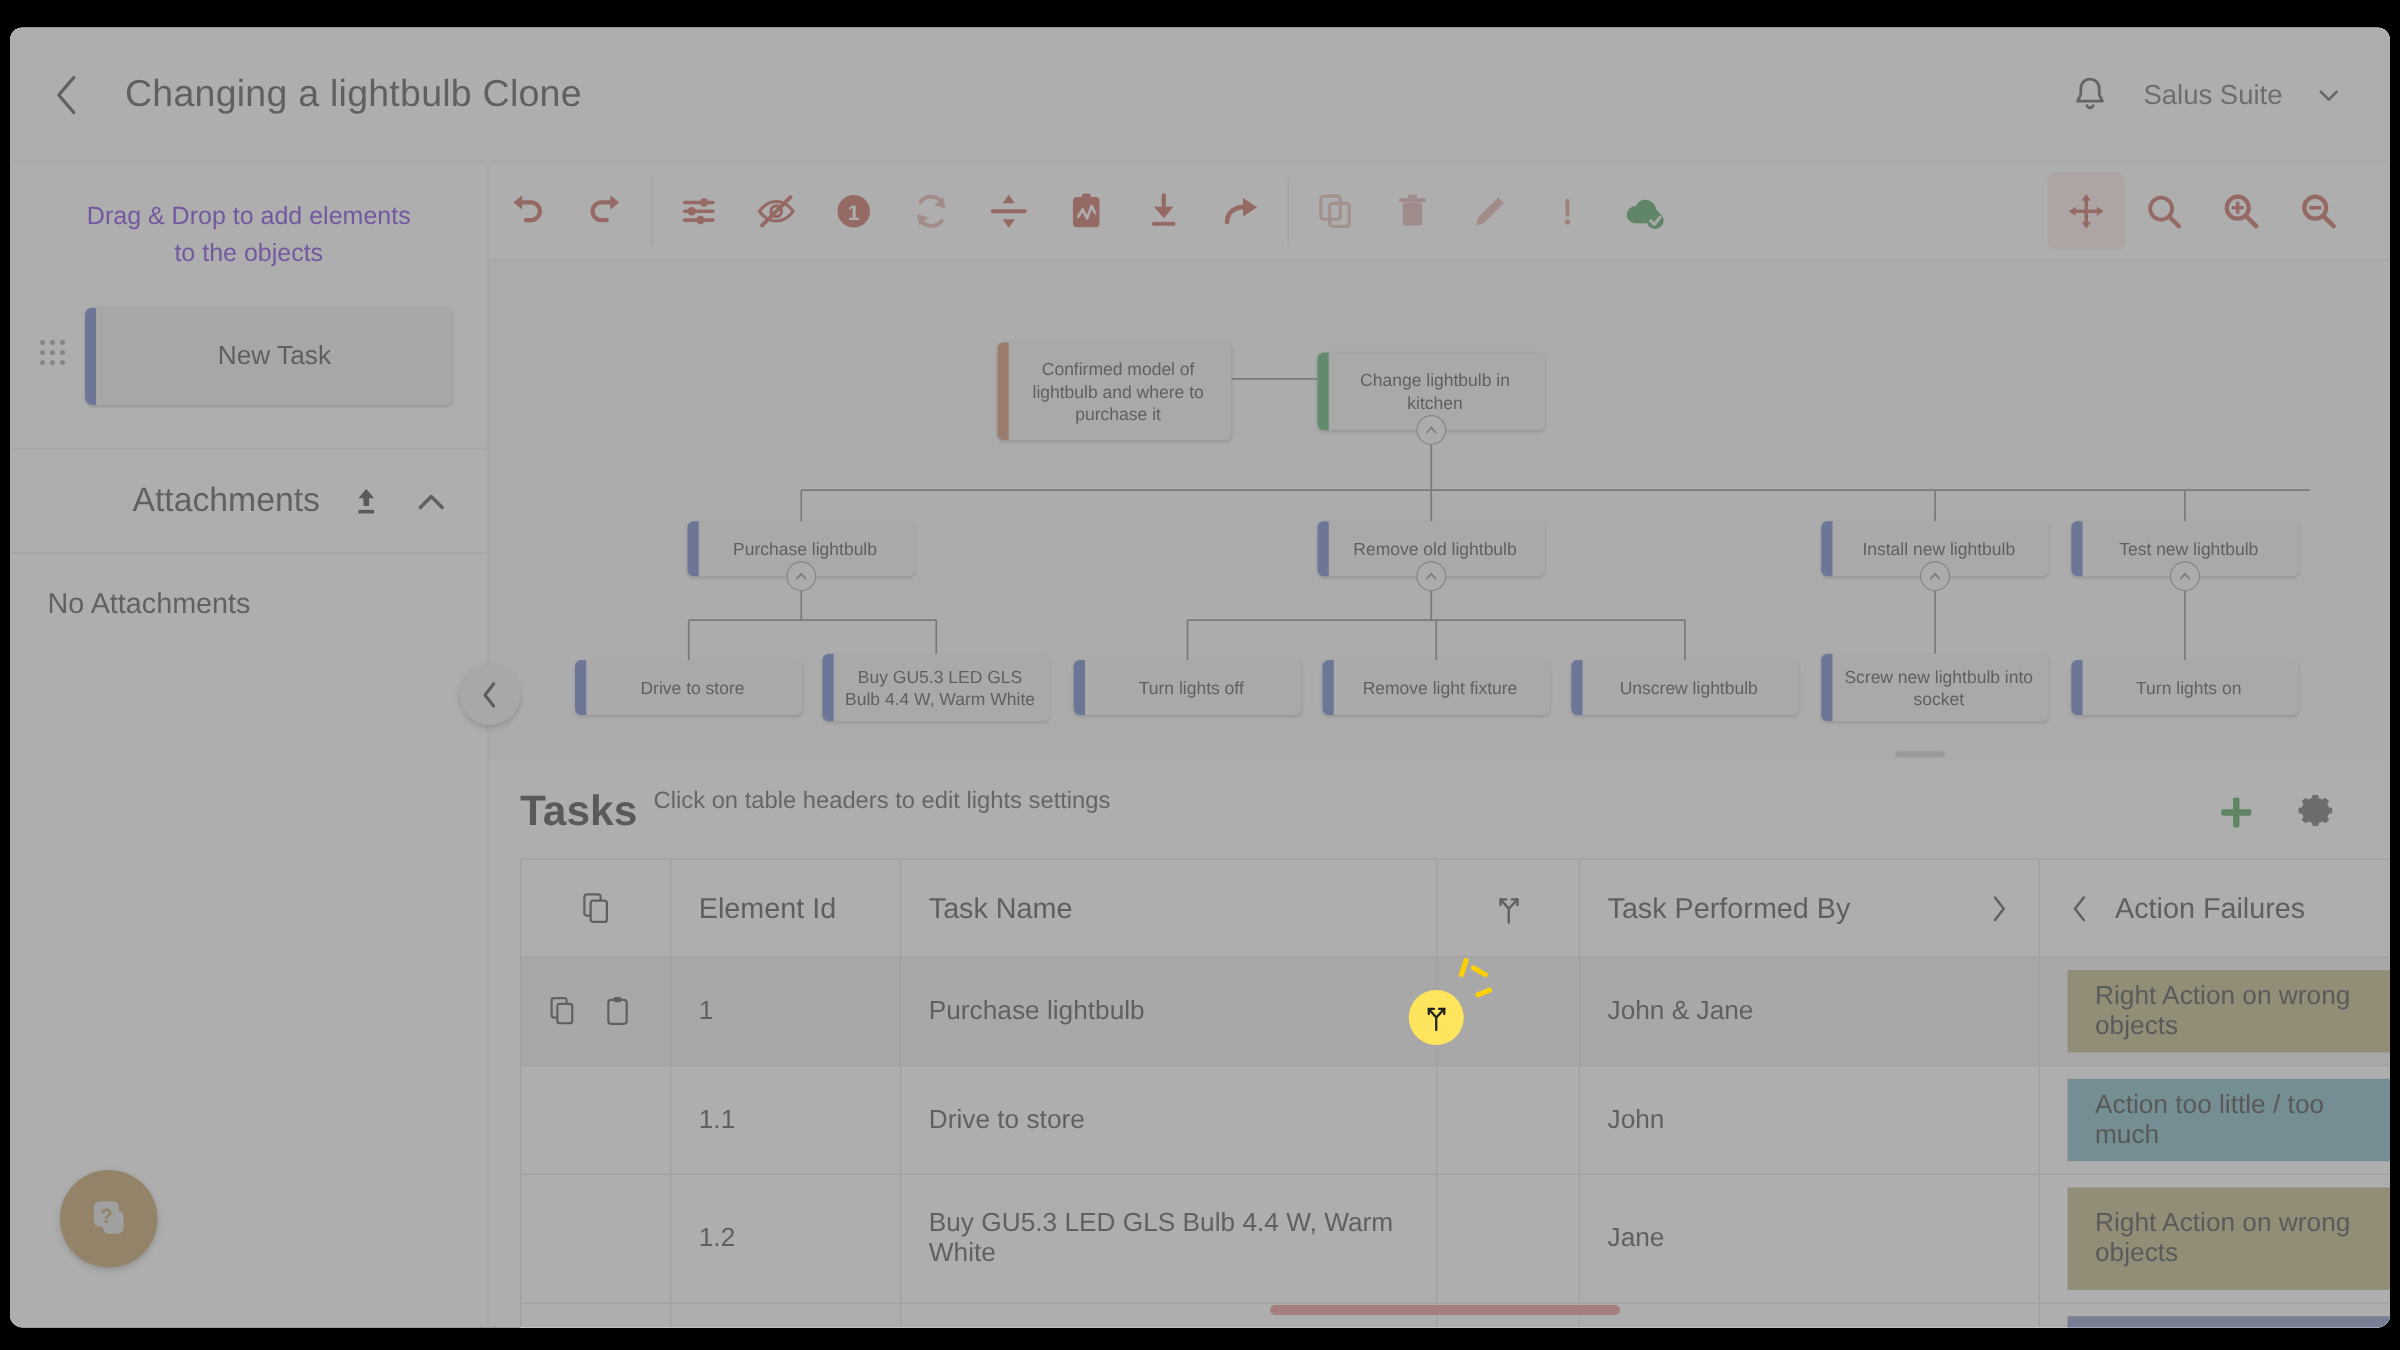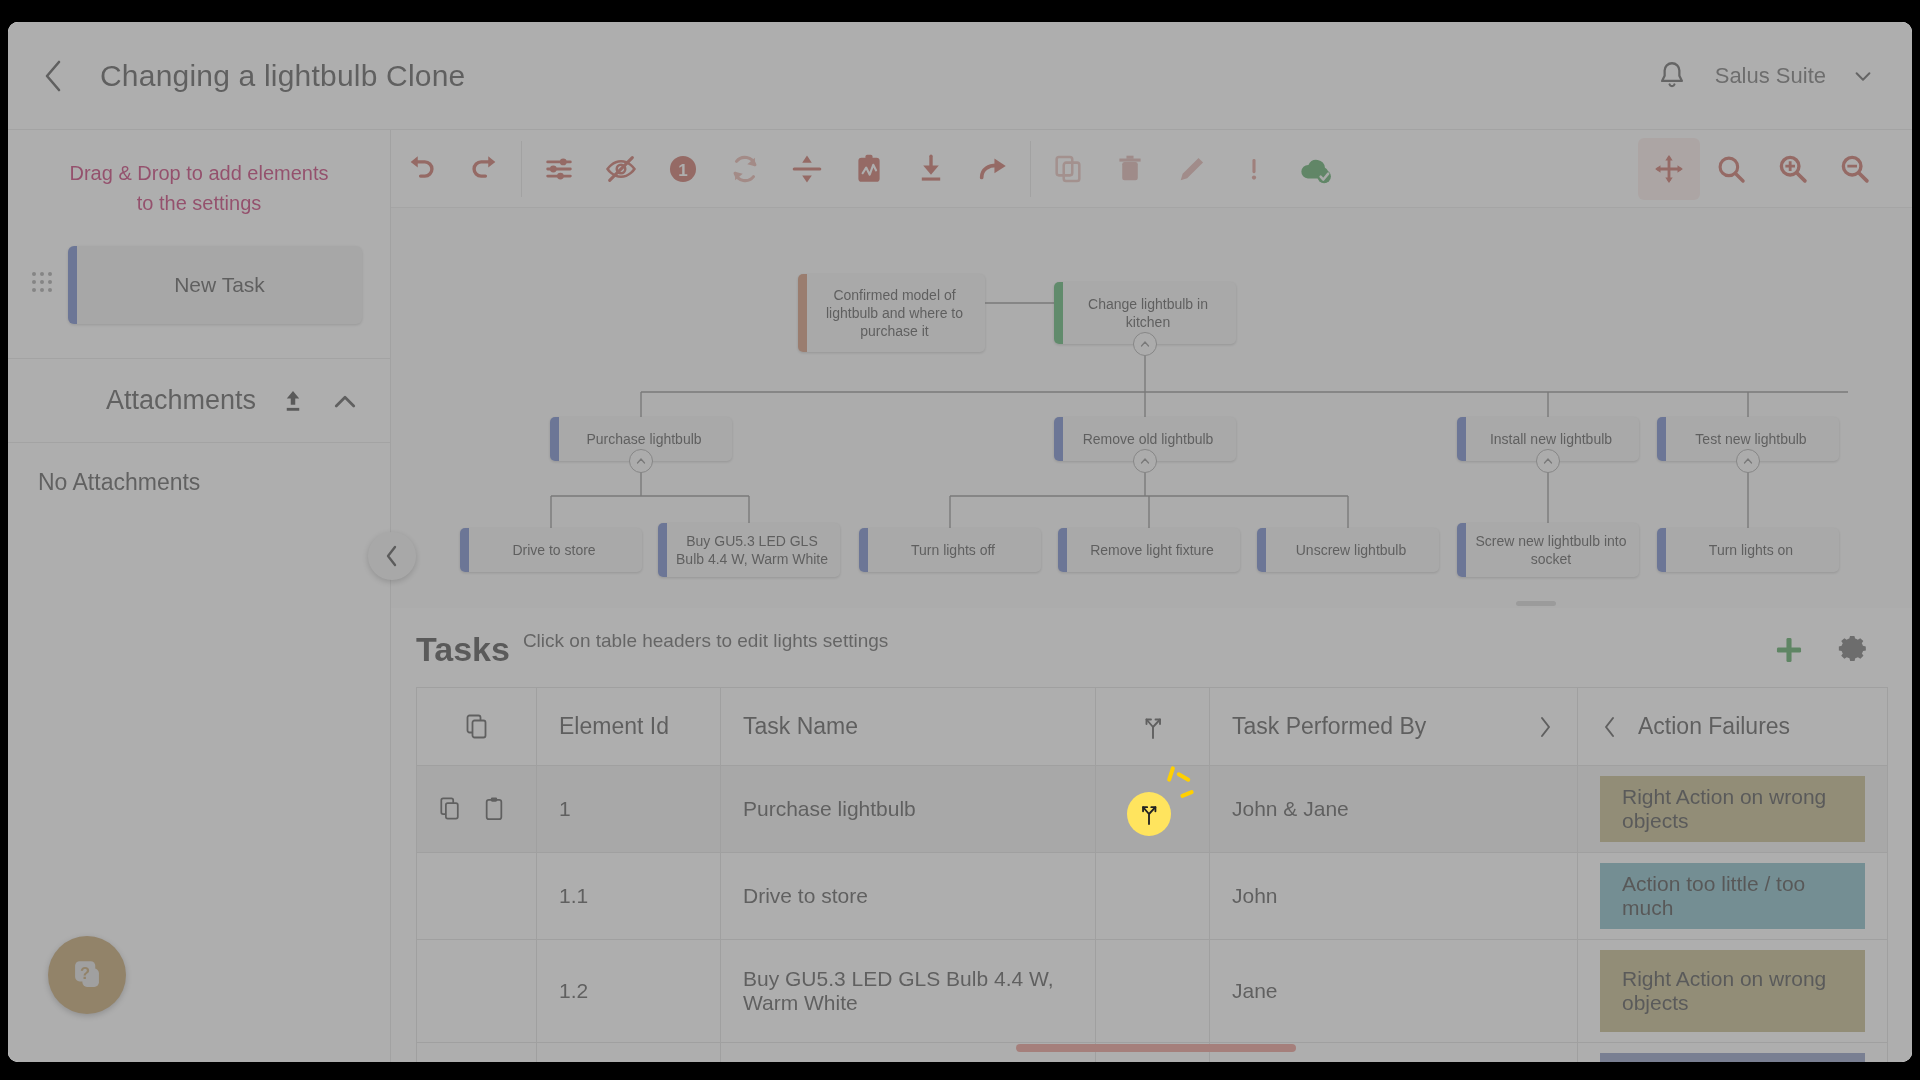--- a/index.html
+++ b/index.html
@@ -51,21 +51,21 @@
   .account { font-size: 22px; color: #5e5e5e; }
   .chev-down { width: 22px; height: 22px; }
 
   
   .sidebar {
     position: absolute; left: 0; top: 108px; width: 383px; bottom: 0;
     background: #fff; border-right: 1px solid #e0e0e0;
   }
   .dnd-hint {
     padding: 28px 40px 6px; text-align: center;
-    font-size: 20px; line-height: 30px; color: #be185d;
+    font-size: 20px; line-height: 30px; color: #6d28d9;
   }
   .palette-row {
     display: flex; align-items: center; gap: 14px;
     padding: 22px 28px 34px 24px;
   }
   .drag-dots {
     width: 22px; height: 26px;
     display: grid; grid-template-columns: repeat(3, 4px);
     grid-template-rows: repeat(3, 4px); gap: 4px;
     cursor: grab;
@@ -192,21 +192,21 @@
     height: 78px;
     font-weight: normal;
     font-size: 23px;
     color: #3a3a3a;
     padding: 0 22px;
     background: #fff;
     cursor: pointer;
   }
   th.c-copy  { width: 120px; }
   th.c-elid  { width: 184px; }
-  th.c-name  { width: 375px; }
+  th.c-name  { width: 429px; }
   th.c-link  { width: 114px; }
   th.c-perf  { width: 368px; }
   th.c-fail  { width: 310px; }
 
   .th-inner { display: flex; align-items: center; justify-content: space-between; }
   .th-inner.center { justify-content: center; }
   .th-inner.leftchev { justify-content: flex-start; gap: 20px; }
 
   table.tasks-table td {
     height: 66px;
@@ -265,21 +265,21 @@
         <svg width="22" height="22" viewBox="0 0 24 24">
           <polyline points="5,9 12,16 19,9" fill="none" stroke="#4a4a4a" stroke-width="2.2" stroke-linecap="round" stroke-linejoin="round"></polyline>
         </svg>
       </div>
     </div>
   </div>
 
   <div class="sidebar">
     <div class="dnd-hint">
       <div>Drag &amp; Drop to add elements</div>
-      <div>to the settings</div>
+      <div>to the objects</div>
     </div>
 
     <div class="palette-row">
       <div class="drag-dots">
         <i></i>
           <i></i>
           <i></i>
           <i></i>
           <i></i>
           <i></i>

